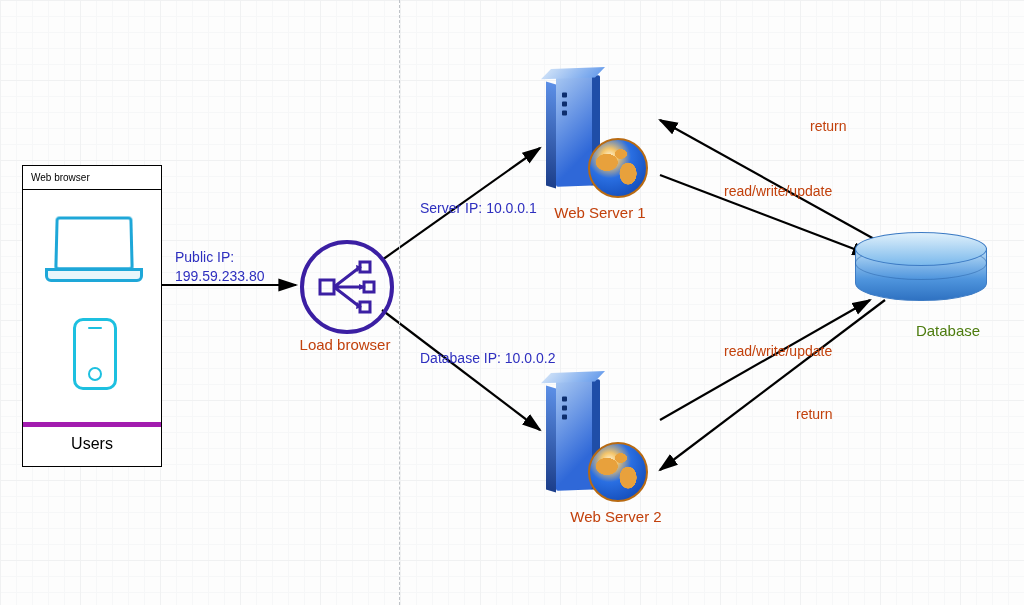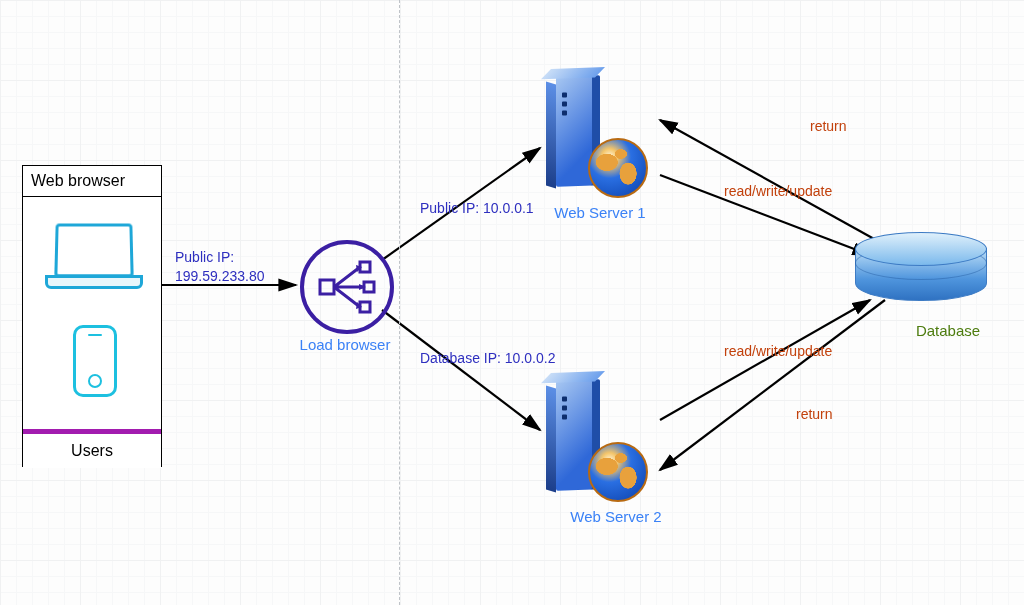--- a/index.html
+++ b/index.html
@@ -6,28 +6,28 @@
   .grid{position:absolute;inset:0;
     background-image:
       linear-gradient(to right,#e8eaec 1px,transparent 1px),
       linear-gradient(to bottom,#e8eaec 1px,transparent 1px),
       linear-gradient(to right,#f3f4f6 1px,transparent 1px),
       linear-gradient(to bottom,#f3f4f6 1px,transparent 1px);
     background-size:80px 80px,80px 80px,16px 16px,16px 16px;
     opacity:.6}
   .canvas{position:absolute;inset:0}
   .box{position:absolute;border:1px solid #000;background:#fff}
-  .box-header{border-bottom:1px solid #000;padding:6px 8px;font-size:16px;background:#fff}
+  .box-header{border-bottom:1px solid #000;padding:6px 8px;font-size:10px;background:#fff}
   .box-footer{border-top:5px solid #a21caf;padding:8px;text-align:center;font-size:16px;background:#fff}
   .label{position:absolute;font-size:14px;color:#2e2fbf;white-space:pre}
   .label-black{position:absolute;font-size:14px;color:#c2410c;white-space:pre}
   .divider{position:absolute;border-left:1px dashed #bfc3c8}
   .cluster{position:absolute;border:2px dashed #2bbf2b}
   .cluster-title{position:absolute;top:-2px;left:50%;transform:translateX(-50%);color:#2bbf2b;font-size:15px;background:transparent;padding:0 4px}
-  .node-label{position:absolute;font-size:15px;color:#3b82f6;text-align:center;width:140px}
+  .node-label{position:absolute;font-size:15px;color:#c2410c;text-align:center;width:140px}
   svg.arrows{position:absolute;inset:0;overflow:visible}
   .arrow{stroke:#000;stroke-width:2.2;fill:none}
   .ahead{fill:#000}
   
   .laptop{position:absolute}
   .laptop .screen{width:72px;height:48px;border:3px solid #1ea7d8;border-radius:4px;background:#fff;transform:perspective(160px) rotateX(6deg)}
   .laptop .base{width:92px;height:8px;background:#e8f6fb;border:3px solid #1ea7d8;border-radius:0 0 6px 6px;margin:-2px -10px 0 -10px}
   
   .phone{position:absolute;width:38px;height:66px;border:3px solid #1dc0e0;border-radius:10px;background:#fff}
   .phone::before{content:"";position:absolute;bottom:6px;left:50%;transform:translateX(-50%);width:10px;height:10px;border:2px solid #1dc0e0;border-radius:50%}
@@ -111,21 +111,21 @@
       <rect x="60" y="38" width="10" height="10" fill="none" stroke="#3b1fa3" stroke-width="3"></rect>
       <rect x="56" y="58" width="10" height="10" fill="none" stroke="#3b1fa3" stroke-width="3"></rect>
       <path d="M30,43 L56,23 M30,43 L60,43 M30,43 L56,63" stroke="#3b1fa3" stroke-width="3" fill="none"></path>
       <path d="M52,21 L58,23 L53,28 Z" fill="#3b1fa3"></path>
       <path d="M55,40 L62,43 L55,46 Z" fill="#3b1fa3"></path>
       <path d="M52,65 L58,63 L53,58 Z" fill="#3b1fa3"></path>
     </svg>
   </div>
   <div class="node-label" style="left:275px;top:336px">Load browser</div>
 
-  <div class="label" style="left:420px;top:200px">Public IP: 10.0.0.1</div>
+  <div class="label" style="left:420px;top:200px">Server IP: 10.0.0.1</div>
   <div class="label" style="left:420px;top:350px">Database IP: 10.0.0.2</div>
 
 
   <div class="server" style="left:556px;top:76px">
     <div class="slots">
         <i></i>
         <i></i>
         <i></i>
       </div>
   </div>

